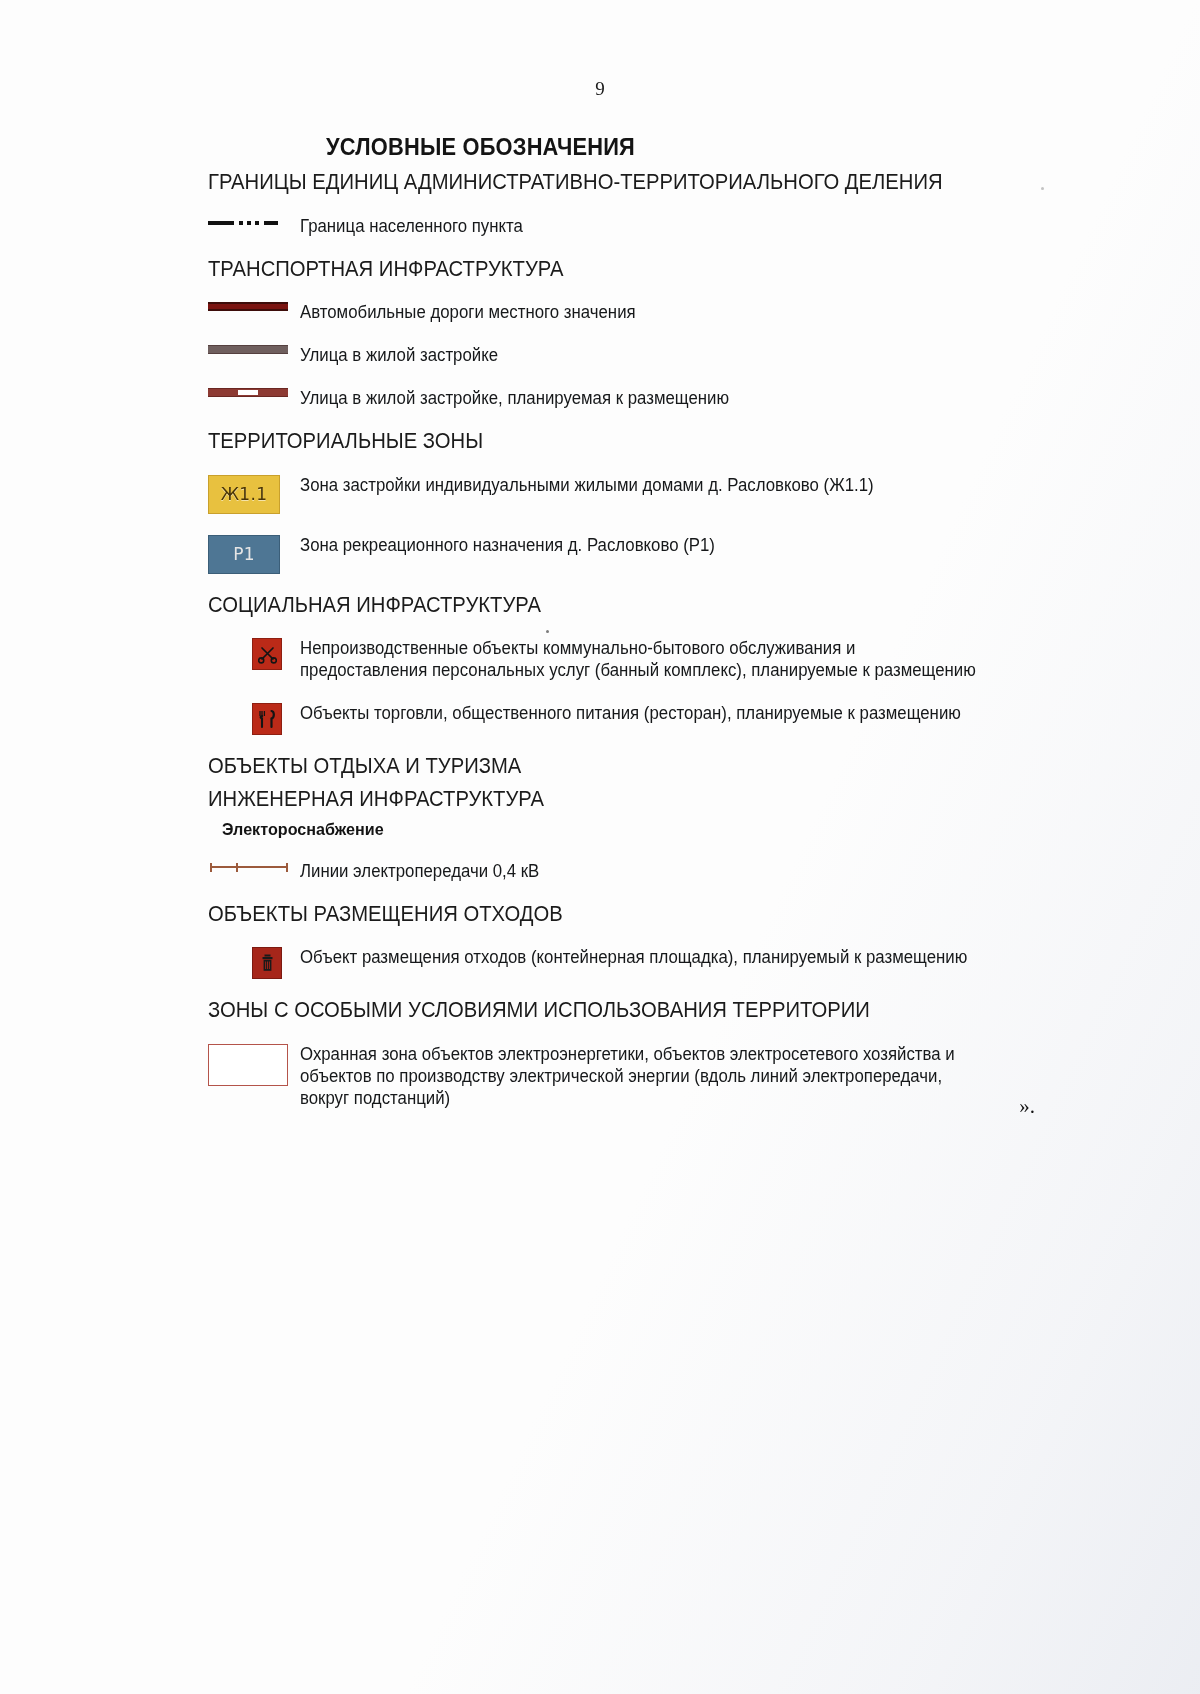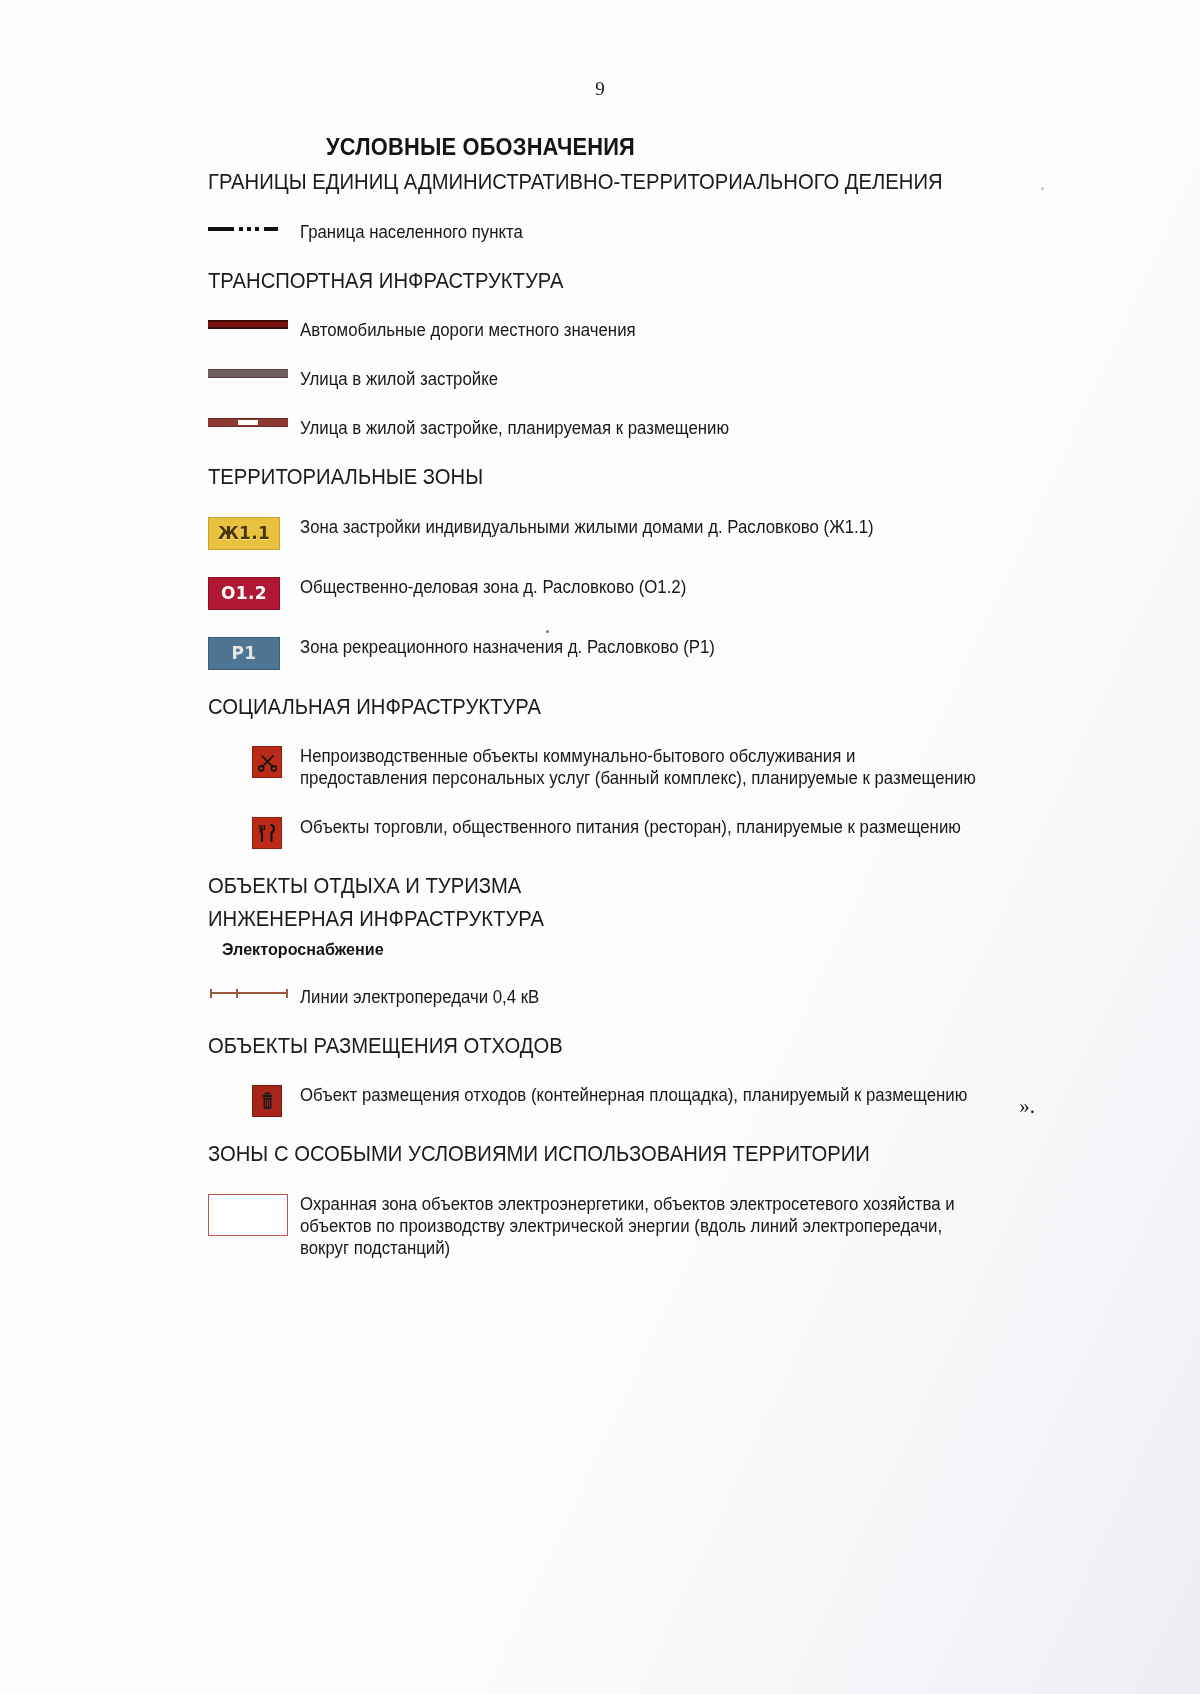--- a/index.html
+++ b/index.html
@@ -49,21 +49,21 @@
   .section-sub{
     font-size:17px;
     font-weight:bold;
     margin:8px 0 4px 14px;
     transform:scaleX(.95);
     transform-origin:left;
   }
   .row{
     display:flex;
     align-items:flex-start;
-    margin:25px 0;
+    margin:19px 0;
   }
   .sym{
     flex:0 0 auto;
     width:92px;
     display:flex;
     align-items:center;
     justify-content:flex-start;
     padding-top:2px;
   }
   .sym.indent{padding-left:26px;width:66px;}
@@ -126,23 +126,23 @@
   }
   .sym-power .tk{
     position:absolute;width:1.8px;height:9px;background:#9c5a3c;top:2px;
   }
   .sym-power .t1{left:2px;}
   .sym-power .t2{left:28px;}
   .sym-power .t3{left:78px;}
 
   
   .swatch{
-    width:72px;height:33px;
+    width:72px;height:39px;
     display:flex;align-items:center;justify-content:center;
-    font-size:17px;font-weight:bold;
+    font-size:17px;font-weight:normal;
     font-family:"DejaVu Sans",sans-serif;
     letter-spacing:.3px;
     box-sizing:border-box;
   }
   .swatch.zh{background:#e8c13f;color:#4a3505;border:1px solid #c9a02c;text-shadow:0 1px 0 rgba(255,255,255,.55);}
   .swatch.o{background:#b01733;color:#ffffff;border:1px solid #8e0f27;}
   .swatch.r{background:#4e7694;color:#e5e5e5;border:1px solid #3b5e78;}
 
   
   .tile{
@@ -216,26 +216,20 @@
       </div>
       <div class="label">Улица в жилой застройке, планируемая к размещению</div>
     </div>
 
     <div class="section-head">ТЕРРИТОРИАЛЬНЫЕ ЗОНЫ</div>
     <div class="row">
       <div class="sym">
         <div class="swatch zh">Ж1.1</div>
       </div>
       <div class="label">Зона застройки индивидуальными жилыми домами д. Расловково (Ж1.1)</div>
-    </div>
-    <div class="row">
-      <div class="sym">
-        <div class="swatch o">О1.2</div>
-      </div>
-      <div class="label">Общественно-деловая зона д. Расловково (О1.2)</div>
     </div>
     <div class="row">
       <div class="sym">
         <div class="swatch r">Р1</div>
       </div>
       <div class="label">Зона рекреационного назначения д. Расловково (Р1)</div>
     </div>
 
     <div class="section-head">СОЦИАЛЬНАЯ ИНФРАСТРУКТУРА</div>
     <div class="row">

